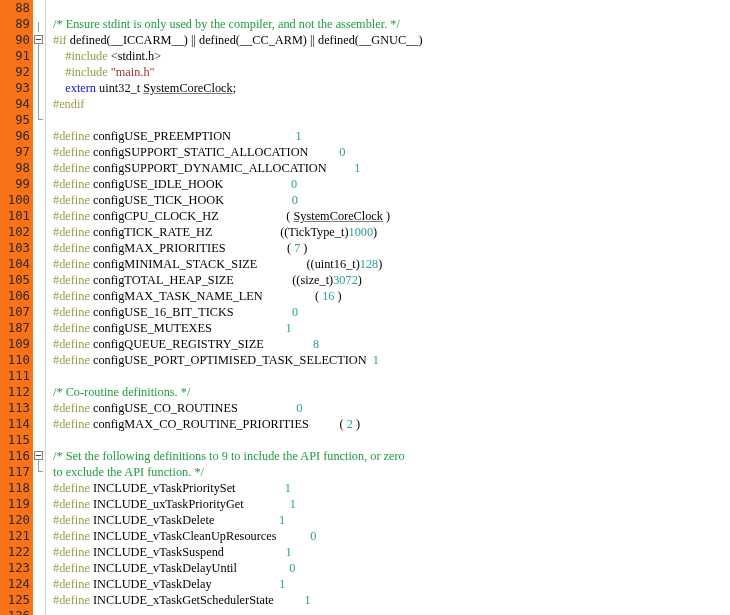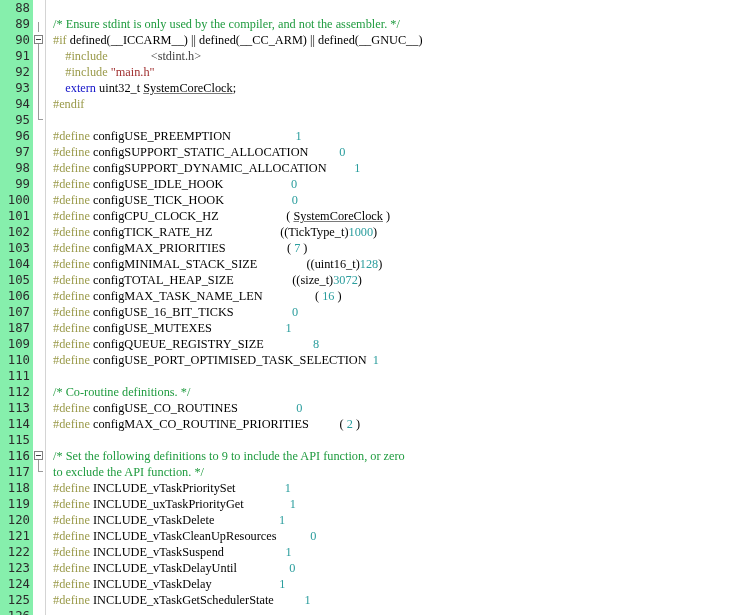--- a/index.html
+++ b/index.html
@@ -31,21 +31,21 @@
     align-items: flex-start;
   }
 
   
   .gutter {
     flex: 0 0 auto;
     width: 30px;
     text-align: right;
     padding-right: 3px;
     color: #2b2b2b;
-    background: #86efac;
+    background: #f97316;
     font-size: 12.3px;
     line-height: 16px;
     user-select: none;
   }
 
   .foldcol {
     flex: 0 0 auto;
     position: relative;
     width: 15px;
     height: 16px;
@@ -110,21 +110,21 @@
   }
   .regionbar.half { height: 8px; }
 
   
   .tok-comment   { color: #1f9b3f; }
   .tok-pre       { color: #9a9a4a; }
   .tok-keyword   { color: #1212c8; }
   .tok-plain     { color: #000000; }
   .tok-number    { color: #2a9d9d; }
   .tok-string    { color: #a03030; }
-  .tok-include   { color: #404040; margin-left: 40px; }
+  .tok-include   { color: #000000; }
 
   
   .squiggle {
     text-decoration: underline;
     text-decoration-color: #7a7a7a;
     text-decoration-style: solid;
     text-underline-offset: 1px;
   }
 </style>
 </head>

